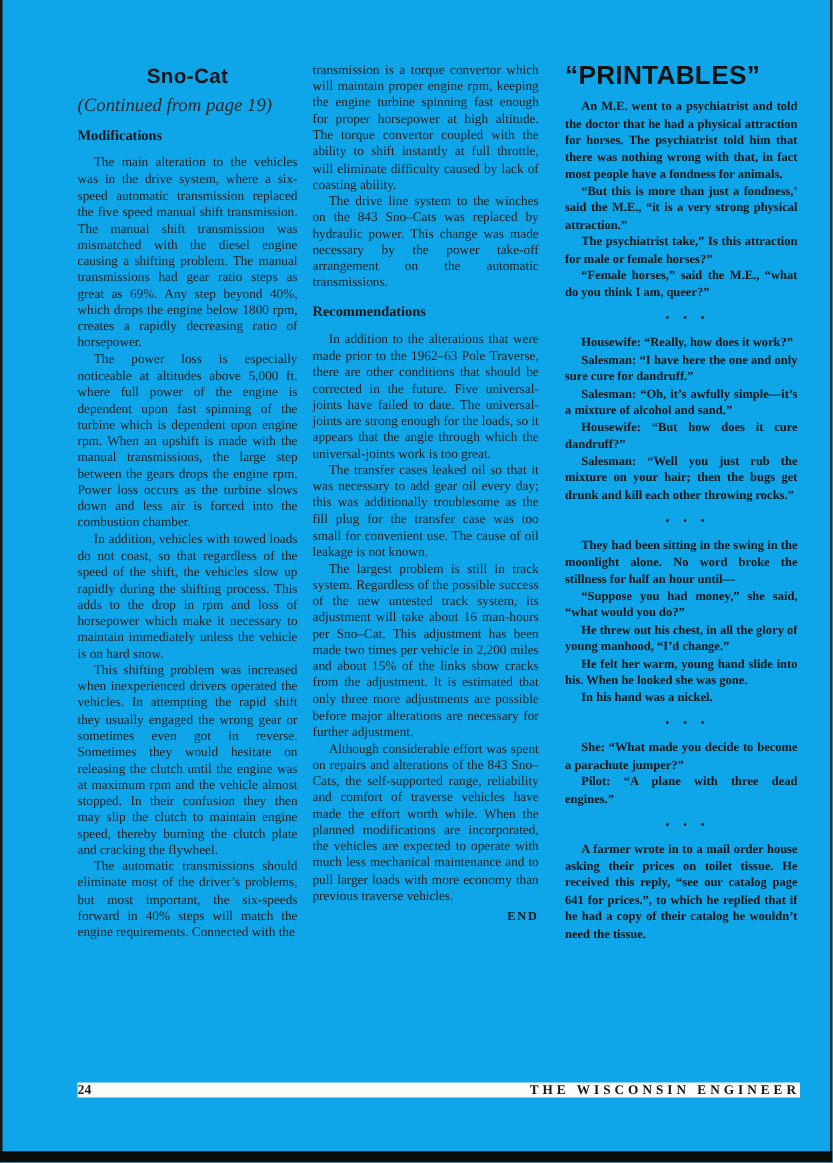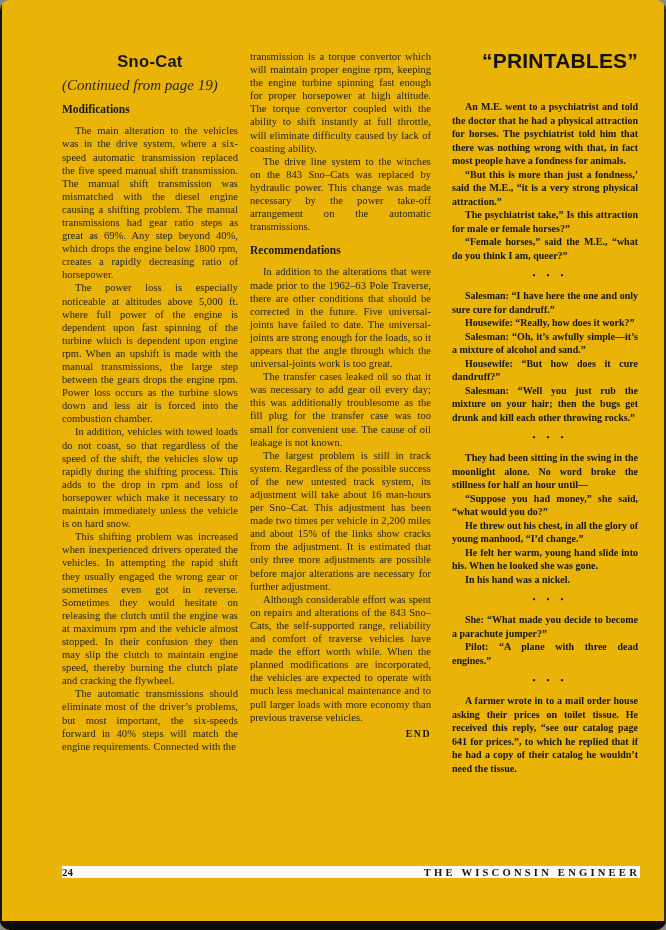--- a/index.html
+++ b/index.html
@@ -1,24 +1,23 @@
 <!DOCTYPE html>
 <html><head>
 <meta charset="utf-8">
 <style>
   html,body{margin:0;padding:0;background:#888;}
   .page{
     position:relative;
     width:666px;height:930px;
-    background:#eab308;
+    background:#0ea5e9;
     overflow:hidden;
     font-family:"Liberation Serif", serif;
     color:#1f1f1f;
     margin:0 auto;
-    border-radius:10px;
   }
   .edge-left{position:absolute;left:0;top:0;width:2px;height:100%;background:#141414;}
   .edge-right{position:absolute;right:0;top:0;width:2px;height:100%;background:#2b2b2b;}
   .edge-bottom{position:absolute;left:0;bottom:0;width:100%;height:9px;background:#0c0c0c;}
 
   .col{position:absolute;text-align:justify;font-size:10.6px;line-height:13.1px;}
   .col-left{left:62px;width:176px;top:52px;}
   .col-mid{left:250px;width:181px;top:50px;}
   .col-right{left:452px;width:186px;top:48px;}
 
@@ -35,21 +34,21 @@
     font-family:Liberation Serif, serif;
     font-weight:700;font-size:11.5px;text-align:left;
     margin:11px 0 8px;color:#161616;
   }
   .body-para{margin:0;text-indent:13px;}
   .body-para.no-indent{text-indent:0;}
 
   .printables-title{
     font-family:"Liberation Sans", sans-serif;
     font-weight:700;font-size:21px;line-height:1;
-    text-align:right;margin:2px 0 29px;color:#121212;letter-spacing:.2px;
+    text-align:left;margin:2px 0 8px;color:#121212;letter-spacing:.2px;
   }
   .col-right .body-para{font-weight:700;font-size:10px;line-height:13.5px;color:#151515;}
   .dot-sep{
     text-align:center;font-size:8.5px;font-weight:700;
     word-spacing:9px;margin:7px 0;color:#1b1b1b;padding-left:6px;
   }
   .end-marker{
     float:right;font-weight:700;font-size:9.8px;
     letter-spacing:1.5px;margin-top:16px;color:#151515;
   }
@@ -97,22 +96,22 @@
   </section>
 
   <section class="col col-right">
     <h2 class="printables-title">“PRINTABLES”</h2>
     <div>
         <p class="body-para">An M.E. went to a psychiatrist and told the doctor that he had a physical attraction for horses. The psychiatrist told him that there was nothing wrong with that, in fact most people have a fondness for animals.</p>
         <p class="body-para">“But this is more than just a fondness,’ said the M.E., “it is a very strong physical attraction.”</p>
         <p class="body-para">The psychiatrist take,” Is this attraction for male or female horses?”</p>
         <p class="body-para">“Female horses,” said the M.E., “what do you think I am, queer?”</p>
         <div class="dot-sep">• • •</div>
+        <p class="body-para">Housewife: “Really, how does it work?”</p>
         <p class="body-para">Salesman: “I have here the one and only sure cure for dandruff.”</p>
-        <p class="body-para">Housewife: “Really, how does it work?”</p>
         <p class="body-para">Salesman: “Oh, it’s awfully simple—it’s a mixture of alcohol and sand.”</p>
         <p class="body-para">Housewife: “But how does it cure dandruff?”</p>
         <p class="body-para">Salesman: “Well you just rub the mixture on your hair; then the bugs get drunk and kill each other throwing rocks.”</p>
         <div class="dot-sep">• • •</div>
         <p class="body-para">They had been sitting in the swing in the moonlight alone. No word broke the stillness for half an hour until—</p>
         <p class="body-para">“Suppose you had money,” she said, “what would you do?”</p>
         <p class="body-para">He threw out his chest, in all the glory of young manhood, “I’d change.”</p>
         <p class="body-para">He felt her warm, young hand slide into his. When he looked she was gone.</p>
         <p class="body-para">In his hand was a nickel.</p>
         <div class="dot-sep">• • •</div>

